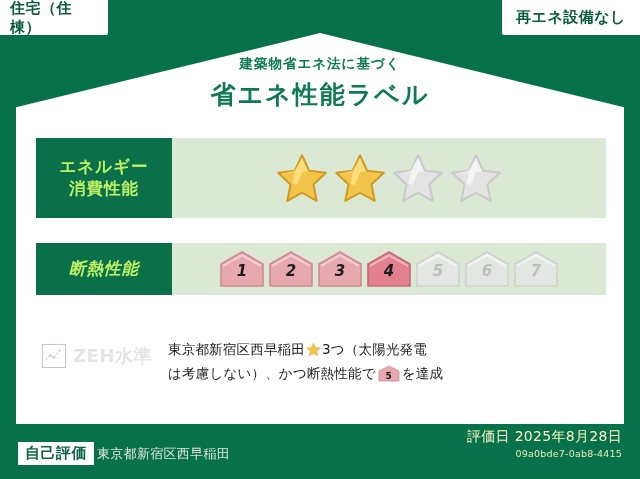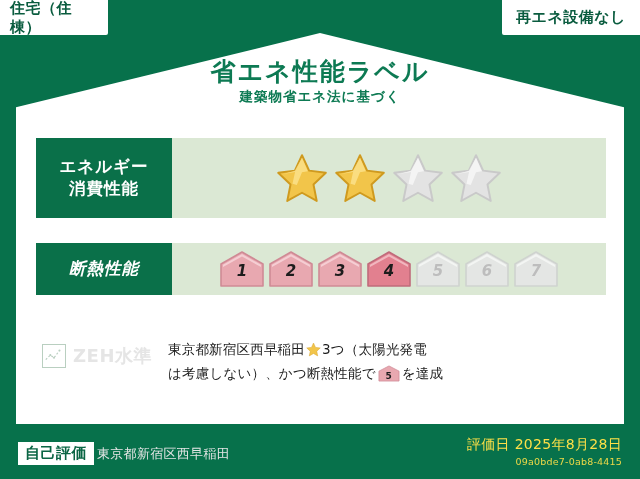--- a/index.html
+++ b/index.html
@@ -75,21 +75,21 @@
     left: 36px;
     width: 570px;
     display: flex;
     align-items: stretch;
   }
   #row-energy     { top: 138px; height: 80px; }
   #row-insulation { top: 243px; height: 52px; font-style: italic; }
 
   .row-label {
     background: #0a7049;
-    color: #ffffff;
+    color: #bef264;
     font-weight: bold;
     font-size: 16.5px;
     letter-spacing: 1px;
     line-height: 1.35;
     text-align: right;
     display: flex;
     flex-direction: column;
     align-items: center;
     justify-content: center;
     width: 136px;
@@ -217,23 +217,23 @@
     letter-spacing: 0.5px;
   }
   #site-address {
     color: #e5e5e5;
     font-size: 13px;
     letter-spacing: 0.3px;
   }
   #footer-right {
     position: absolute;
     right: 18px;
-    bottom: 12px;
+    bottom: 20px;
     text-align: right;
-    color: #fde047;
+    color: #fef9c3;
   }
   #eval-date {
     font-size: 14px;
     letter-spacing: 0.3px;
   }
   #eval-id {
     font-size: 9.5px;
     letter-spacing: 0.2px;
     margin-top: 2px;
     opacity: 0.92;
@@ -244,22 +244,22 @@
 
 <div id="label-root">
 
   <div id="card"></div>
 
   <div class="corner-badge" id="badge-house-type">住宅（住棟）</div>
 
   <div class="corner-badge" id="badge-renewable">再エネ設備なし</div>
 
   <div id="title-block">
+    <div id="title-sub">建築物省エネ法に基づく</div>
     <div id="title-main">省エネ性能ラベル</div>
-    <div id="title-sub">建築物省エネ法に基づく</div>
   </div>
 
   <div class="rating-row" id="row-energy">
     <div class="row-label">
       <span>エネルギー</span>
       <span>消費性能</span>
     </div>
     <div class="row-panel" id="star-panel">
         <span class="star">
           <svg viewBox="0 0 24 24">

